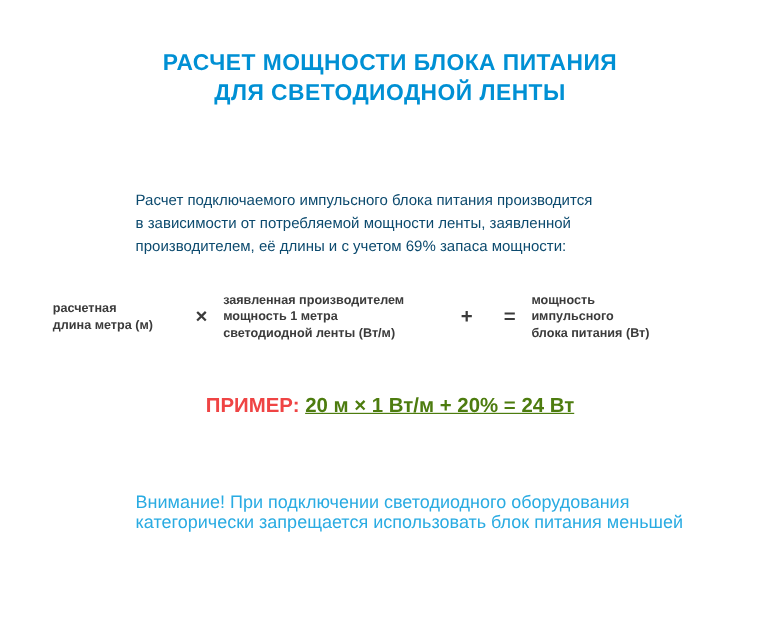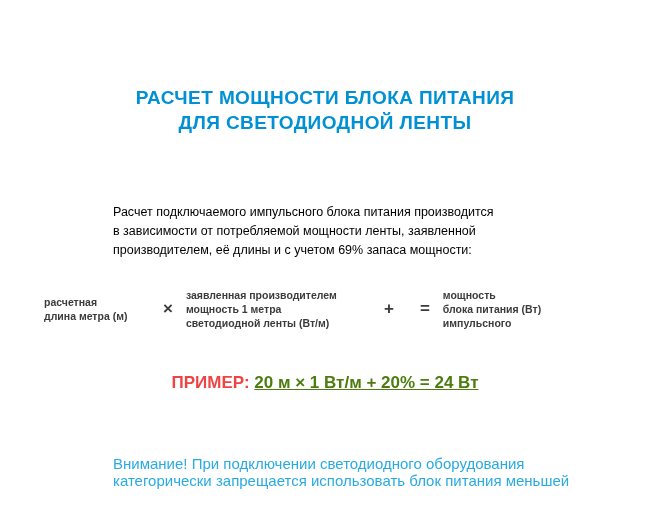--- a/index.html
+++ b/index.html
@@ -12,21 +12,20 @@
     background: #ffffff;
     font-family: "Liberation Sans", sans-serif;
     color: #3b3b3b;
     overflow: hidden;
   }
   .page {
     position: relative;
     width: 650px;
     height: 460px;
     box-sizing: border-box;
-    margin-top: 45px;
   }
 
   
   .title {
     position: absolute;
     top: 40px;
     left: 0;
     width: 650px;
     text-align: center;
     color: #0090d4;
@@ -40,21 +39,21 @@
   }
 
   
   .intro {
     position: absolute;
     top: 158px;
     left: 113px;
     width: 440px;
     font-size: 12.5px;
     line-height: 19px;
-    color: #000000;
+    color: #0c4a6e;
   }
   .intro .line {
     display: block;
     white-space: nowrap;
   }
 
   
   .formula {
     position: absolute;
     top: 243px;
@@ -148,22 +147,22 @@
     <div class="f-op">×</div>
     <div class="f-term t2">
       <span class="line">заявленная производителем</span>
       <span class="line">мощность 1 метра</span>
       <span class="line">светодиодной ленты (Вт/м)</span>
     </div>
     <div class="f-op">+</div>
     <div class="f-op">=</div>
     <div class="f-term t4">
       <span class="line">мощность</span>
+      <span class="line">импульсного</span>
       <span class="line">блока питания (Вт)</span>
-      <span class="line">импульсного</span>
     </div>
   </div>
 
   <div class="example">
     <span class="label">ПРИМЕР:</span>
     <span class="value">20 м × 1 Вт/м + 20% = 24 Вт</span>
   </div>
 
   <div class="warning">
     <span class="line">Внимание! При подключении светодиодного оборудования</span>

